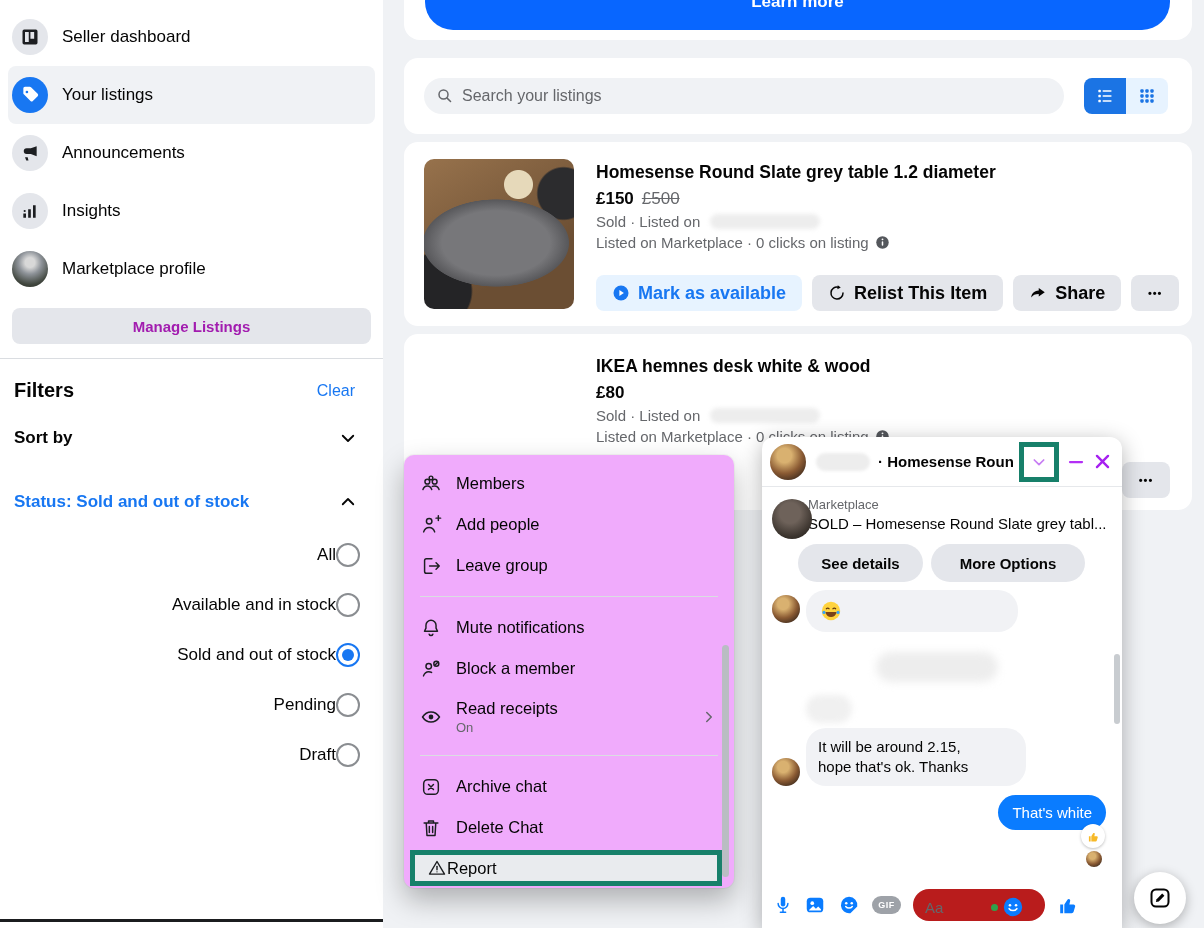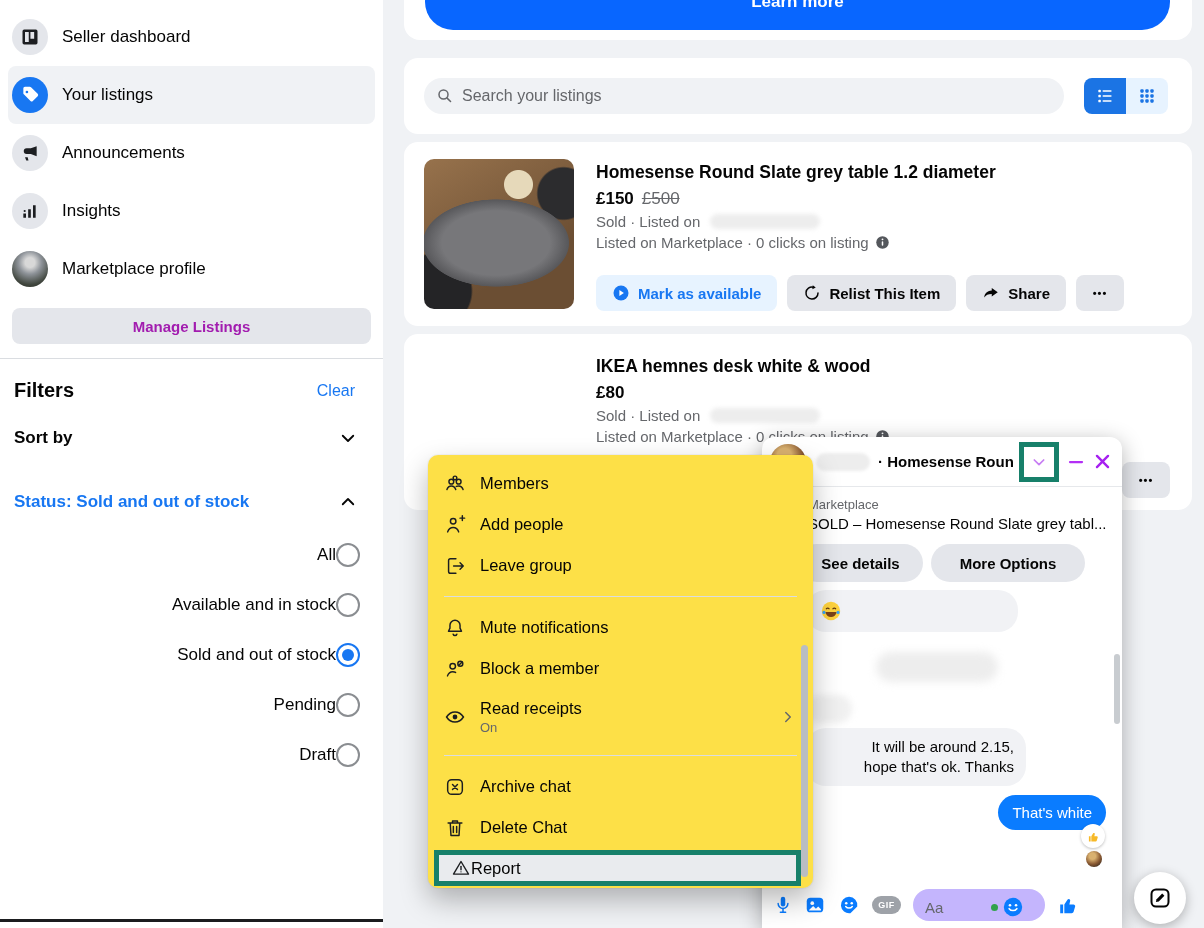--- a/index.html
+++ b/index.html
@@ -69,27 +69,27 @@
   }
   .listing-body { position:absolute; left:192px; top:20px; right:20px; }
   .listing-title { font-size:17.5px; font-weight:700; cursor:pointer; }
   .price-row { margin-top:6px; font-size:17px; }
   .price { font-weight:600; }
   .old-price { color:#65676b; text-decoration:line-through; margin-left:8px; }
   .meta { margin-top:4px; font-size:15px; color:#65676b; display:flex; align-items:center; gap:6px; }
   .blur-blob { display:inline-block; background:#ededed; border-radius:8px; filter:blur(2px); }
   .sold-blob { width:110px; height:15px; vertical-align:-3px; margin-left:4px; }
   .actions { position:absolute; left:192px; top:133px; display:flex; gap:10px; }
-  .act-btn { height:36px; border:none; border-radius:8px; padding:15px 16px; display:flex; align-items:center; gap:8px; font-family:inherit; font-size:15px; font-weight:700; cursor:pointer; background:#e4e6eb; color:#050505; }
+  .act-btn { height:36px; border:none; border-radius:8px; padding:15px 16px; display:flex; align-items:center; gap:8px; font-family:inherit; font-size:18px; font-weight:700; cursor:pointer; background:#e4e6eb; color:#050505; }
   .act-btn.primary { background:#e7f3ff; color:#1877f2; }
   .dots-btn { width:48px; justify-content:center; padding:0; letter-spacing:1px; font-size:11px; }
   .dots2 { position:absolute; right:22px; top:128px; }
 
   
-  .menu { position:absolute; left:428px; top:455px; width:385px; height:433px; background:#fde047; border-radius:10px; box-shadow:0 12px 28px rgba(0,0,0,.28), 0 0 0 1px rgba(0,0,0,.03); z-index:30; padding-top:8px; }
+  .menu { position:absolute; left:404px; top:455px; width:330px; height:433px; background:#f0abfc; border-radius:10px; box-shadow:0 12px 28px rgba(0,0,0,.28), 0 0 0 1px rgba(0,0,0,.03); z-index:30; padding-top:8px; }
   .menu-item { display:flex; align-items:center; gap:14px; padding:0 16px; height:41px; font-size:16.5px; font-weight:500; cursor:pointer; }
   .menu-item .mi-icon { flex:none; width:22px; height:22px; }
   .menu-div { border-top:1px solid #dadde1; margin:10px 16px; }
   .rr-row { height:56px; }
   .rr-col { display:flex; flex-direction:column; justify-content:center; }
   .rr-sub { font-size:13px; color:#65676b; margin-top:2px; }
   .rr-chevron { margin-left:auto; }
   .report-wrap { border:5px solid #17806a; background:#fff; margin:2px 12px 0 6px; }
   .report-inner { background:#e9ebee; display:flex; align-items:center; padding:0 12px; height:26px; font-size:16.5px; font-weight:500; cursor:pointer; }
   .menu-scrollbar { position:absolute; right:5px; top:190px; width:7px; height:232px; background:#b9bdc3; border-radius:4px; cursor:grab; }
@@ -108,31 +108,31 @@
   .ctx-label { margin-left:34px; font-size:13px; color:#65676b; }
   .ctx-title { margin-left:34px; margin-top:3px; font-size:15px; white-space:nowrap; overflow:hidden; text-overflow:ellipsis; max-width:300px; }
   .ctx-btns { display:flex; gap:8px; margin:12px 0 0 24px; }
   .ctx-btn { height:38px; border:none; border-radius:19px; background:#e4e6eb; font-family:inherit; font-size:15px; font-weight:600; color:#050505; cursor:pointer; }
   .ctx-btn.b1 { width:125px; }
   .ctx-btn.b2 { width:154px; }
   .chat-messages { position:relative; height:294px; }
   .msg-avatar { position:absolute; width:28px; height:28px; border-radius:50%; background:radial-gradient(circle at 40% 32%, #d9b170 0 22%, #8a5a33 55%, #33241a 88%); }
   .bubble-in { position:absolute; background:#f1f2f5; border-radius:20px; display:flex; align-items:center; font-size:15px; line-height:20px; color:#050505; }
   .b-emoji { left:44px; top:-4px; width:212px; height:42px; padding-left:14px; }
-  .b-text { left:44px; top:134px; width:220px; padding:9px 12px; display:block;text-align:right; }
+  .b-text { left:44px; top:134px; width:220px; padding:9px 12px; display:block; }
   .msg-blur1 { position:absolute; left:114px; top:58px; width:122px; height:30px; background:#ededed; border-radius:15px; filter:blur(4px); }
   .msg-blur2 { position:absolute; left:44px; top:101px; width:46px; height:28px; background:#f0f0f0; border-radius:14px; filter:blur(3px); }
   .bubble-out { position:absolute; right:16px; top:201px; background:#0a7cff; color:#fff; border-radius:19px; padding:9px 14px; font-size:15px; }
   .reaction { position:absolute; right:17px; top:230px; width:24px; height:24px; border-radius:50%; background:#fff; box-shadow:0 1px 3px rgba(0,0,0,.25); display:flex; align-items:center; justify-content:center; }
   .seen-avatar { position:absolute; right:20px; top:257px; width:16px; height:16px; border-radius:50%; background:radial-gradient(circle at 40% 32%, #d9b170 0 22%, #8a5a33 55%, #33241a 88%); }
   .chat-scrollbar { position:absolute; right:2px; top:60px; width:6px; height:70px; background:#c8ccd0; border-radius:3px; }
   .composer { position:absolute; left:0; right:0; bottom:0; height:46px; display:flex; align-items:center; gap:12px; padding:0 12px; background:#fff; }
   .comp-icon { flex:none; cursor:pointer; }
   .gif-badge { width:29px; height:18px; border-radius:9px; background:#9ea2a8; color:#fff; font-size:9px; font-weight:700; display:flex; align-items:center; justify-content:center; letter-spacing:.5px; cursor:pointer; flex:none; }
-  .msg-pill { width:132px; height:32px; background:#c4b5fd; border-radius:16px; display:flex; align-items:center; padding:4px 5px 0 12px; gap:4px; flex:none; }
+  .msg-pill { width:132px; height:32px; background:#b91c1c; border-radius:16px; display:flex; align-items:center; padding:4px 5px 0 12px; gap:4px; flex:none; }
   .msg-pill input { border:none; outline:none; background:transparent; width:62px; font-family:inherit; font-size:15px; }
   .msg-pill input::placeholder { color:#65676b; }
   .green-dot { width:7px; height:7px; border-radius:50%; background:#31a24c; flex:none; }
   .smiley { width:22px; height:22px; flex:none; cursor:pointer; }
 
   .fab { position:absolute; left:1134px; top:872px; width:52px; height:52px; border-radius:50%; background:#fff; border:none; box-shadow:0 3px 12px rgba(0,0,0,.28); display:flex; align-items:center; justify-content:center; cursor:pointer; z-index:40; }
 </style>
 </head>
 <body>
 

